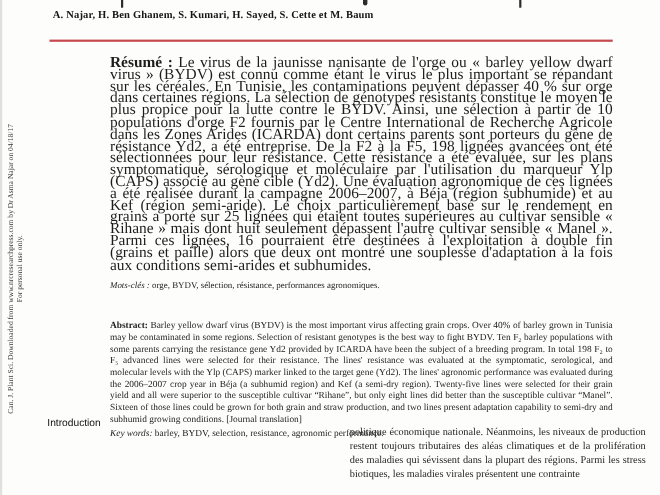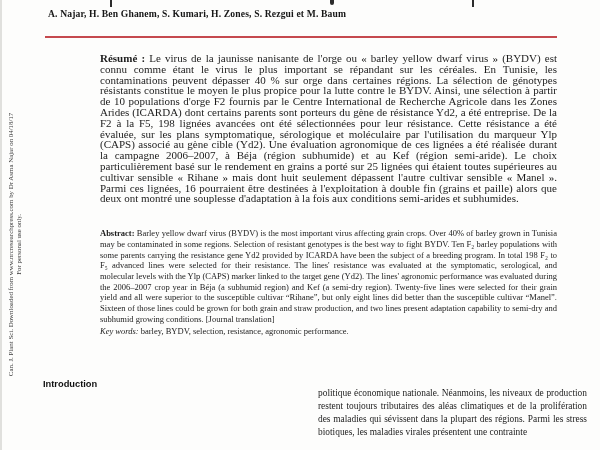--- a/index.html
+++ b/index.html
@@ -28,32 +28,32 @@
     color:#161616; white-space:nowrap;
   }
   .red-rule {
     position:absolute; left:45px; top:36px; width:512px; height:2px;
     border:0; margin:0; padding:0;
   }
   .abstract-block {
     position:absolute; left:100px; top:53px; width:457px;
   }
   .abstract-block p { margin:0; text-align:justify; color:#1c1c1c; }
-  p.resume   { font-size:11px; line-height:10.8px; }
+  p.resume   { font-size:14px; line-height:10.8px; }
   p.mots     { margin-top:8px;  font-size:8.1px; line-height:10.8px; }
   p.abstract { margin-top:24px;  font-size:8.5px; line-height:10.7px; }
   p.keywords { margin-top:2px;  font-size:8.5px; line-height:10.7px; }
   .lead-bold { font-weight:bold; }
   .lead-italic { font-style:italic; }
 
   .col-left  { position:absolute; left:43px;  top:379px; width:253px; }
   .col-right { position:absolute; left:318px; top:379px; width:269px; }
   .intro-heading {
     margin:0; font-family:"Liberation Sans", sans-serif;
-    font-size:9.3px; font-weight:bold; color:#111;
+    font-size:9.3px; font-weight:normal; color:#111;
   }
   .col-left p, .col-right p {
     font-size:9.4px; line-height:12.9px; text-align:justify;
     color:#1c1c1c;
   }
   .col-left p  { margin:4px 0 0 0; text-indent:11px; }
   .col-right p { margin:8px 0 11px 0; }
 
   .vertical-notice {
     position:absolute; left:-126px; top:236px; width:282px;
@@ -66,26 +66,27 @@
 </style>
 </head>
 <body>
 
 <div class="page-edge"></div>
 
 <div class="title-frag frag-1"></div>
 <div class="title-frag frag-2"></div>
 <div class="title-frag frag-3"></div>
 
-<div class="authors">A. Najar, H. Ben Ghanem, S. Kumari, H. Zones, S. Rezgui et M. Baum</div>
+<div class="authors">A. Najar, H. Ben Ghanem, S. Kumari, H. Sayed, S. Cette et M. Baum</div>
 
 <hr class="red-rule" style="background: rgb(197, 73, 78);">
 
 <div class="abstract-block">
   <p class="resume"><span class="lead-bold">Résumé :</span> <span>Le virus de la jaunisse nanisante de l'orge ou « barley yellow dwarf virus » (BYDV) est connu comme étant le virus le plus important se répandant sur les céréales. En Tunisie, les contaminations peuvent dépasser 40 % sur orge dans certaines régions. La sélection de génotypes résistants constitue le moyen le plus propice pour la lutte contre le BYDV. Ainsi, une sélection à partir de 10 populations d'orge F2 fournis par le Centre International de Recherche Agricole dans les Zones Arides (ICARDA) dont certains parents sont porteurs du gène de résistance Yd2, a été entreprise. De la F2 à la F5, 198 lignées avancées ont été sélectionnées pour leur résistance. Cette résistance a été évaluée, sur les plans symptomatique, sérologique et moléculaire par l'utilisation du marqueur Ylp (CAPS) associé au gène cible (Yd2). Une évaluation agronomique de ces lignées a été réalisée durant la campagne 2006–2007, à Béja (région subhumide) et au Kef (région semi-aride). Le choix particulièrement basé sur le rendement en grains a porté sur 25 lignées qui étaient toutes supérieures au cultivar sensible « Rihane » mais dont huit seulement dépassent l'autre cultivar sensible « Manel ». Parmi ces lignées, 16 pourraient être destinées à l'exploitation à double fin (grains et paille) alors que deux ont montré une souplesse d'adaptation à la fois aux conditions semi-arides et subhumides.</span></p>
+  <p class="mots"><span class="lead-italic">Mots-clés :</span> <span>orge, BYDV, sélection, résistance, performances agronomiques.</span></p>
   <p class="abstract"><span class="lead-bold">Abstract:</span> <span>Barley yellow dwarf virus (BYDV) is the most important virus affecting grain crops. Over 40% of barley grown in Tunisia may be contaminated in some regions. Selection of resistant genotypes is the best way to fight BYDV. Ten F₂ barley populations with some parents carrying the resistance gene Yd2 provided by ICARDA have been the subject of a breeding program. In total 198 F₂ to F₅ advanced lines were selected for their resistance. The lines' resistance was evaluated at the symptomatic, serological, and molecular levels with the Ylp (CAPS) marker linked to the target gene (Yd2). The lines' agronomic performance was evaluated during the 2006–2007 crop year in Béja (a subhumid region) and Kef (a semi-dry region). Twenty-five lines were selected for their grain yield and all were superior to the susceptible cultivar “Rihane”, but only eight lines did better than the susceptible cultivar “Manel”. Sixteen of those lines could be grown for both grain and straw production, and two lines present adaptation capability to semi-dry and subhumid growing conditions. [Journal translation]</span></p>
   <p class="keywords"><span class="lead-italic">Key words:</span> <span>barley, BYDV, selection, resistance, agronomic performance.</span></p>
 </div>
 
 <div class="col-left">
   <h3 class="intro-heading">Introduction</h3>
 </div>
 
 <div class="col-right">
   <p>politique économique nationale. Néanmoins, les niveaux de production restent toujours tributaires des aléas climatiques et de la prolifération des maladies qui sévissent dans la plupart des régions. Parmi les stress biotiques, les maladies virales présentent une contrainte</p>

